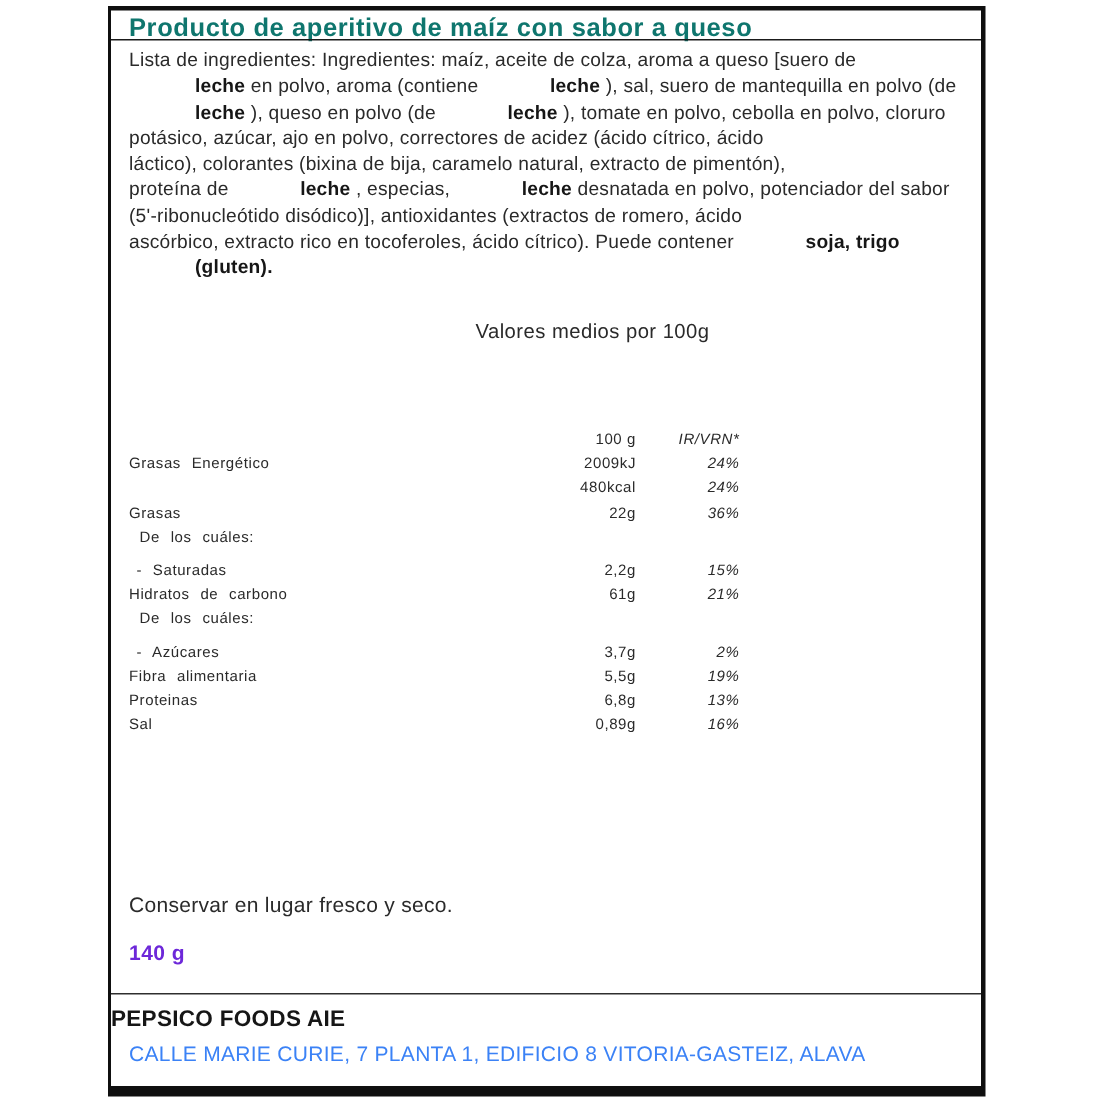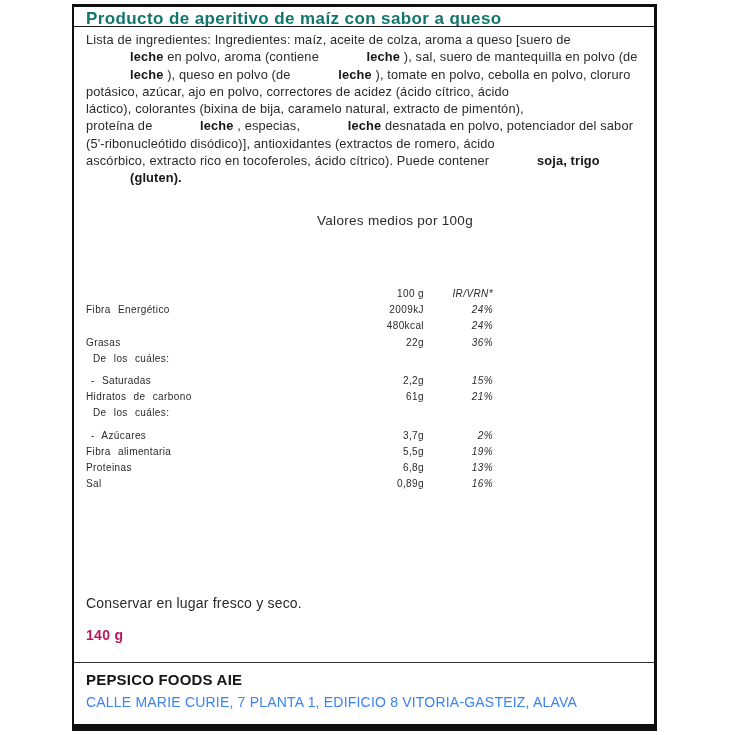--- a/index.html
+++ b/index.html
@@ -102,34 +102,34 @@
     letter-spacing: 0.2px;
     white-space: nowrap;
   }
   .net-weight {
     position: absolute;
     top: 620px;
     left: 12px;
     font-size: 14px;
     font-weight: bold;
     letter-spacing: 0.3px;
-    color: #be185d;
+    color: #6d28d9;
   }
   .footer-rule {
     position: absolute;
     top: 655px;
     left: 0;
     width: 100%;
     height: 1px;
     background: #2e2e2e;
   }
   .mfr-name {
     position: absolute;
     top: 664px;
-    left: 12px;
+    left: 0;
     font-size: 15px;
     font-weight: bold;
     letter-spacing: 0.2px;
     color: #161616;
     white-space: nowrap;
   }
   .mfr-addr {
     position: absolute;
     top: 687px;
     left: 12px;
@@ -164,21 +164,21 @@
     <div class="values-title">Valores medios por 100g</div>
 
     <div class="ntable">
       <div class="nrow">
         <span class="nlabel"></span>
         <span class="nval">100 g</span>
         <span class="npct">IR/VRN*</span>
       </div>
       <div>
           <div class="nrow">
-            <span class="nlabel">Fibra Energético</span>
+            <span class="nlabel">Grasas Energético</span>
             <span class="nval">2009kJ</span>
             <span class="npct">24%</span>
           </div>
           <div class="nrow">
             <span class="nlabel"></span>
             <span class="nval">480kcal</span>
             <span class="npct">24%</span>
           </div>
           <div class="nrow">
             <span class="nlabel">Grasas</span>

